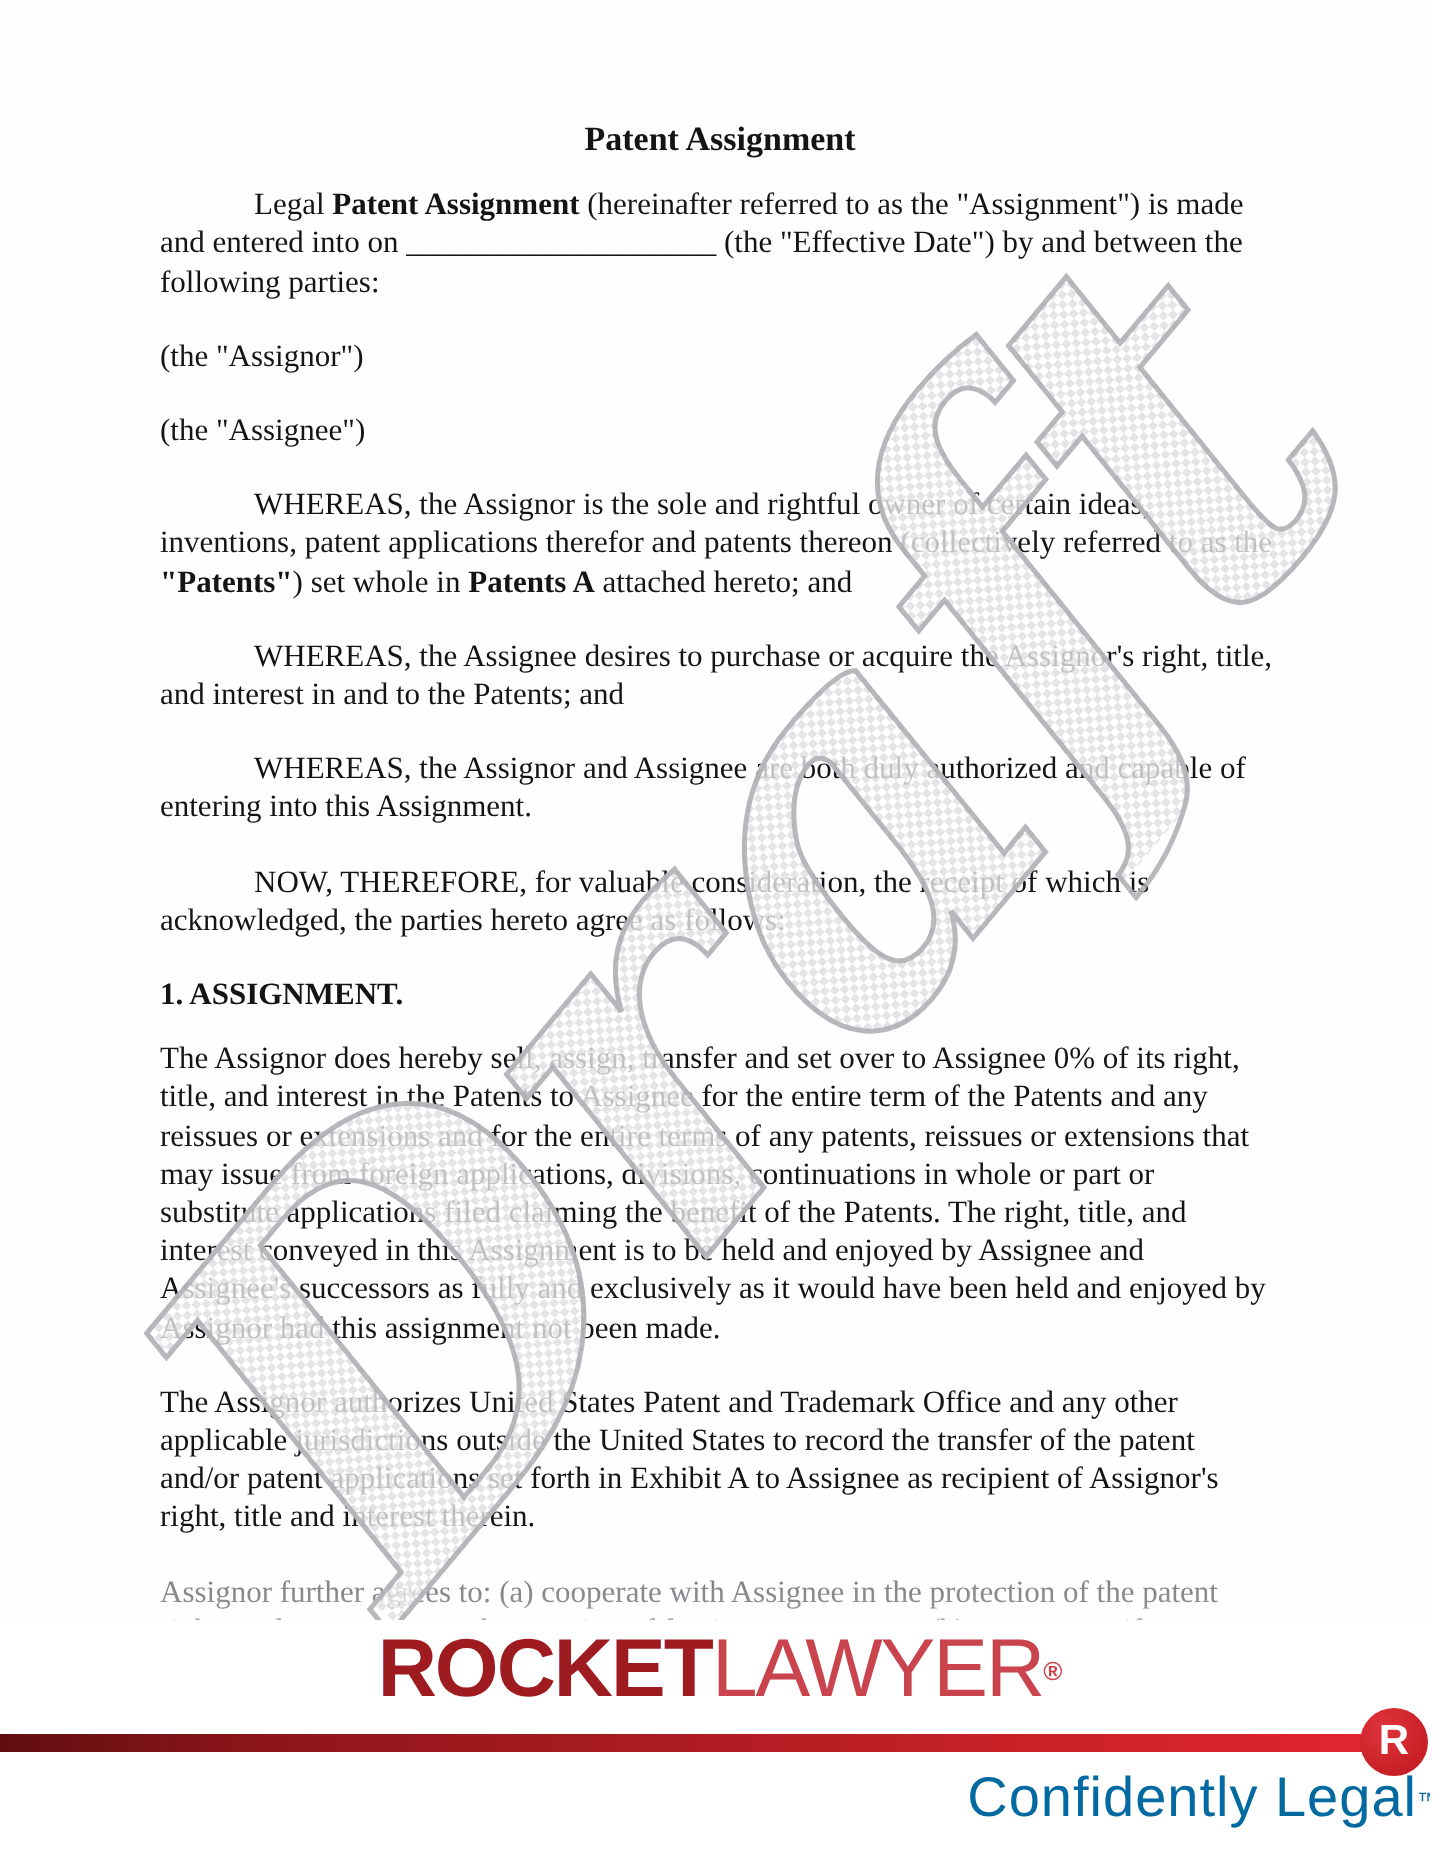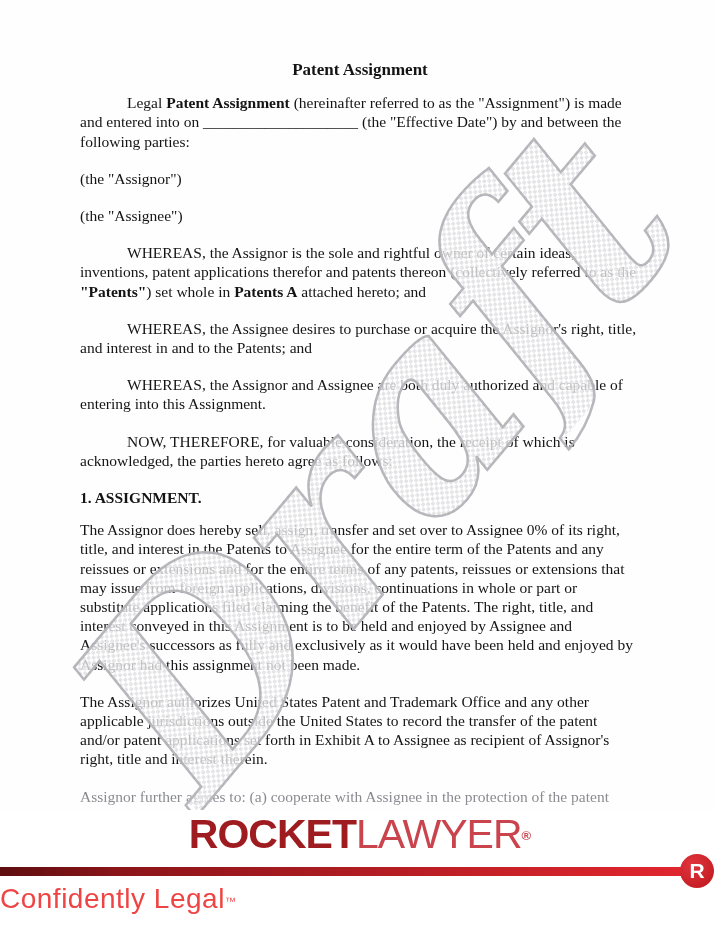--- a/index.html
+++ b/index.html
@@ -82,23 +82,23 @@
   }
   .brand-badge{
     position:absolute; top:44px; right:6px;
     width:34px; height:34px; border-radius:50%;
     background:radial-gradient(circle at 35% 30%, #e0343c 0%, #c81f27 70%);
     display:flex; align-items:center; justify-content:center;
     color:#ffffff; font-weight:800; font-size:21px;
   }
   .tagline{
     position:absolute; top:72px; left:0; width:100%;
-    text-align:left;
+    text-align:right;
     font-size:28px; line-height:34px; font-weight:400;
-    color:#ef4444; letter-spacing:0.5px;
+    color:#0369a1; letter-spacing:0.5px;
   }
   .tagline-tm{
     font-size:11px; vertical-align:top; position:relative; top:2px;
   }
 </style>
 </head>
 <body>
 
 <div class="viewport">
 

